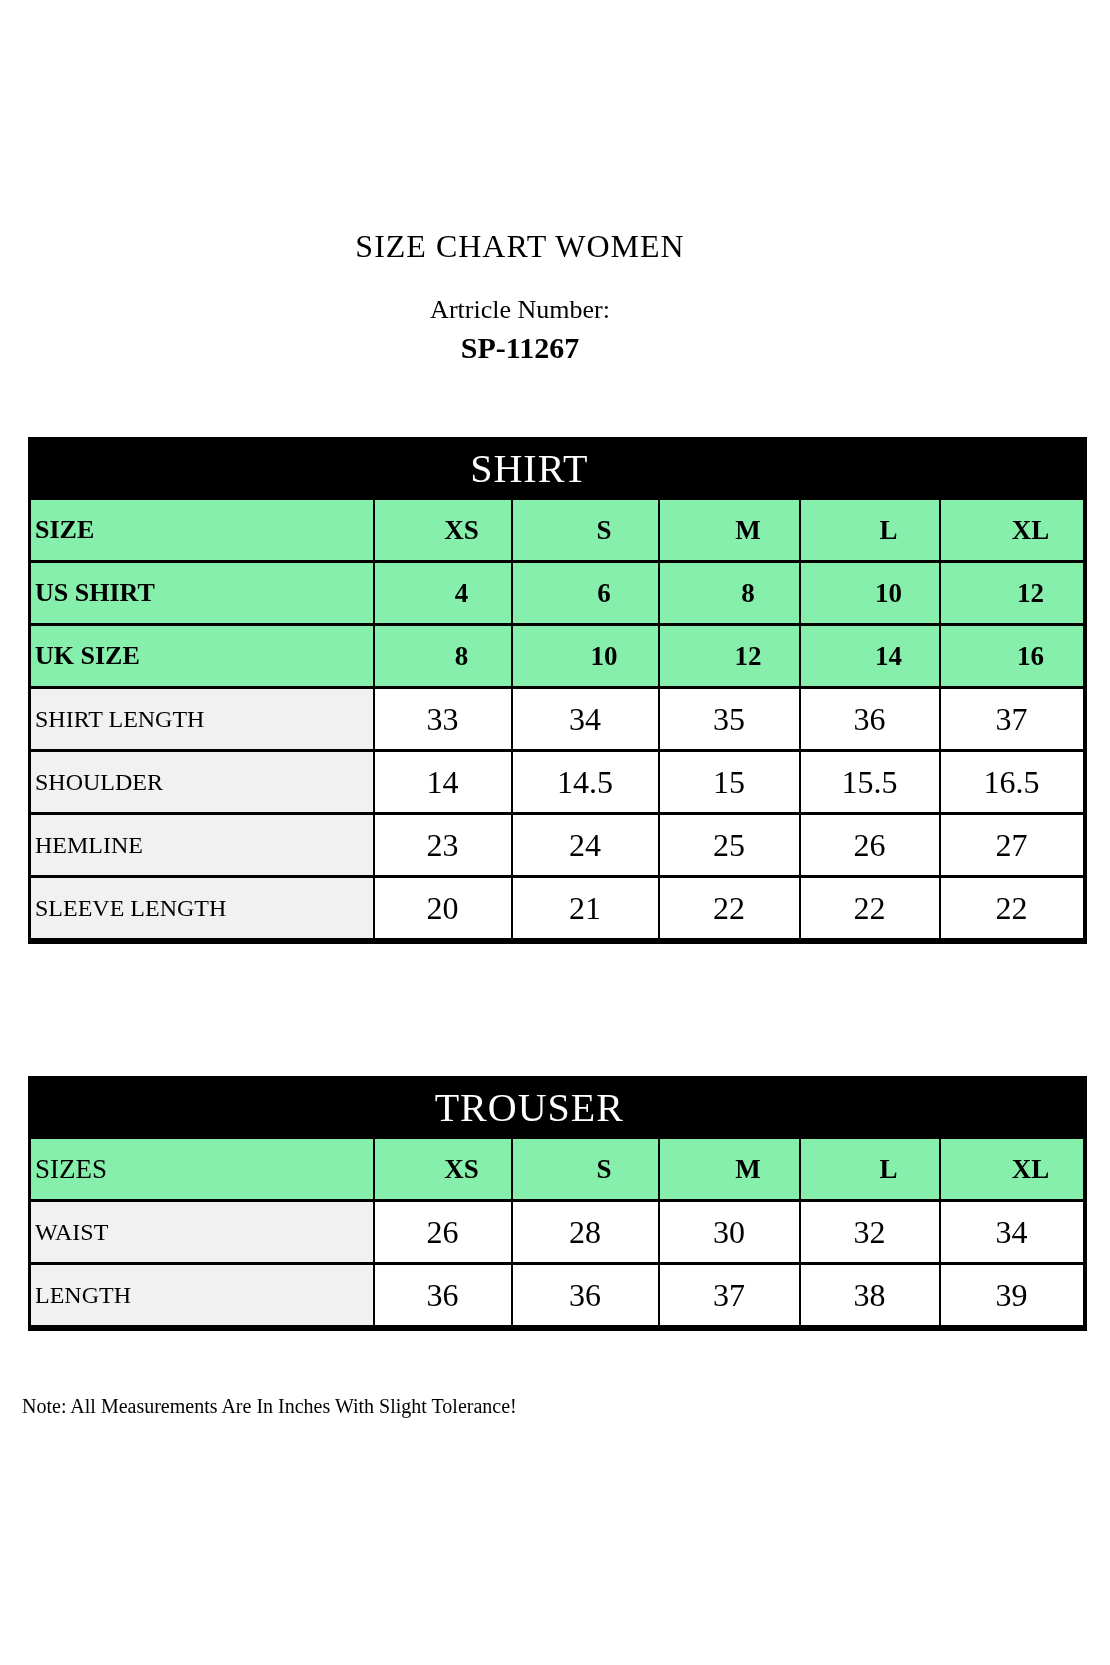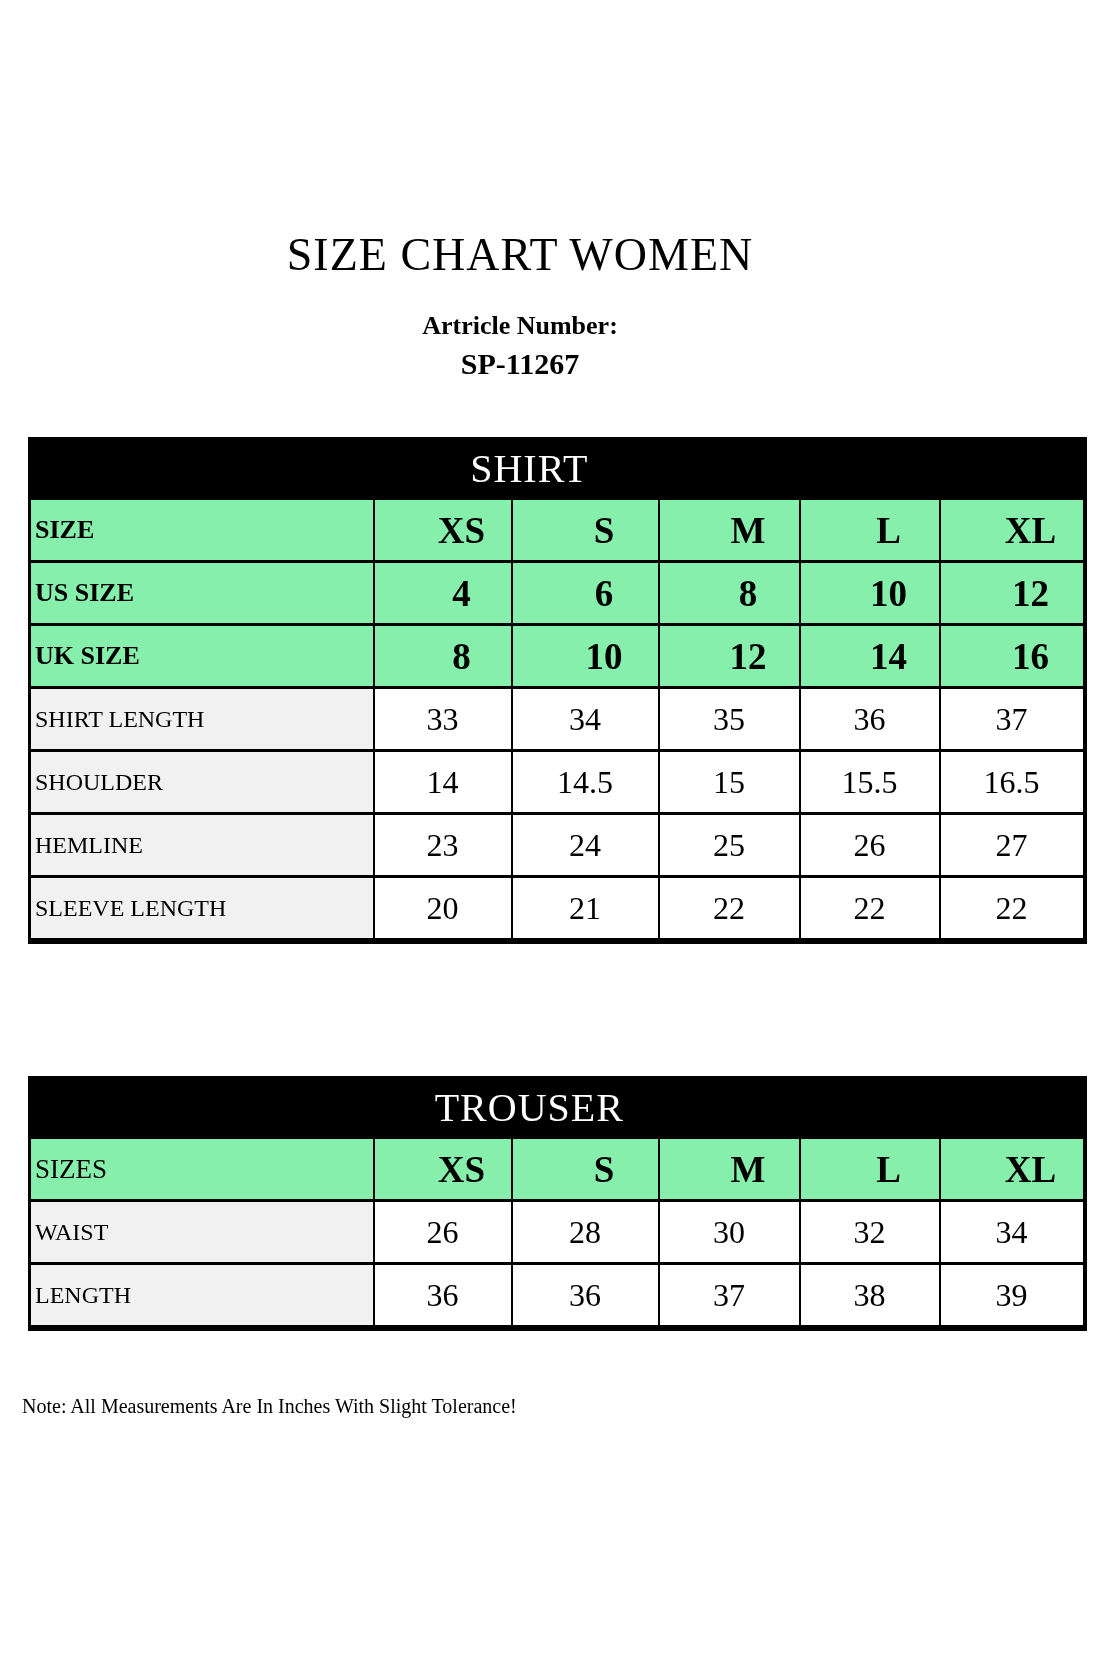--- a/index.html
+++ b/index.html
@@ -20,28 +20,27 @@
   
   .heading {
     position: absolute;
     top: 228px;
     left: 0;
     width: 1040px;
     text-align: center;
   }
   .heading h1 {
     margin: 0;
-    font-size: 46px;
+    font-size: 32px;
     font-weight: normal;
     letter-spacing: 1px;
   }
   .article-label {
     margin-top: 30px;
     font-size: 26px;
-    font-weight: bold;
   }
   .article-number {
     margin-top: 6px;
     font-size: 30px;
     font-weight: bold;
   }
 
   
   table.size-table {
     position: absolute;
@@ -85,21 +84,21 @@
   }
   td.value-cell {
     text-align: center;
     font-size: 32px;
   }
   tr.size-header td {
     background: #86efac;
     font-weight: bold;
   }
   tr.size-header td.label-cell { font-size: 26px; }
-  tr.size-header td.value-cell { font-size: 37px; padding-left: 39px; }
+  tr.size-header td.value-cell { font-size: 27px; padding-left: 39px; }
   table.trouser tr.size-header td.label-cell {
     font-weight: normal;
     font-size: 27px;
   }
 
   
   .note {
     position: absolute;
     top: 1395px;
     left: 22px;
@@ -134,21 +133,21 @@
     <tbody>
         <tr class="size-header">
           <td class="label-cell">SIZE</td>
           <td class="value-cell">XS</td>
           <td class="value-cell">S</td>
           <td class="value-cell">M</td>
           <td class="value-cell">L</td>
           <td class="value-cell">XL</td>
         </tr>
         <tr class="size-header">
-          <td class="label-cell">US SIZE</td>
+          <td class="label-cell">US SHIRT</td>
           <td class="value-cell">4</td>
           <td class="value-cell">6</td>
           <td class="value-cell">8</td>
           <td class="value-cell">10</td>
           <td class="value-cell">12</td>
         </tr>
         <tr class="size-header">
           <td class="label-cell">UK SIZE</td>
           <td class="value-cell">8</td>
           <td class="value-cell">10</td>

